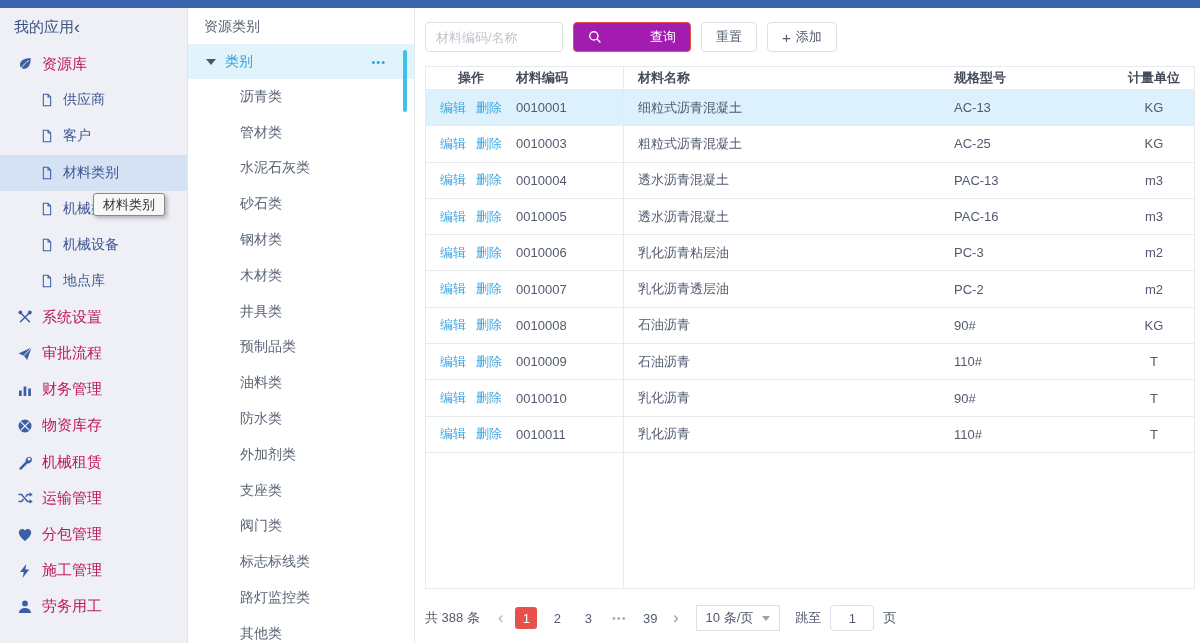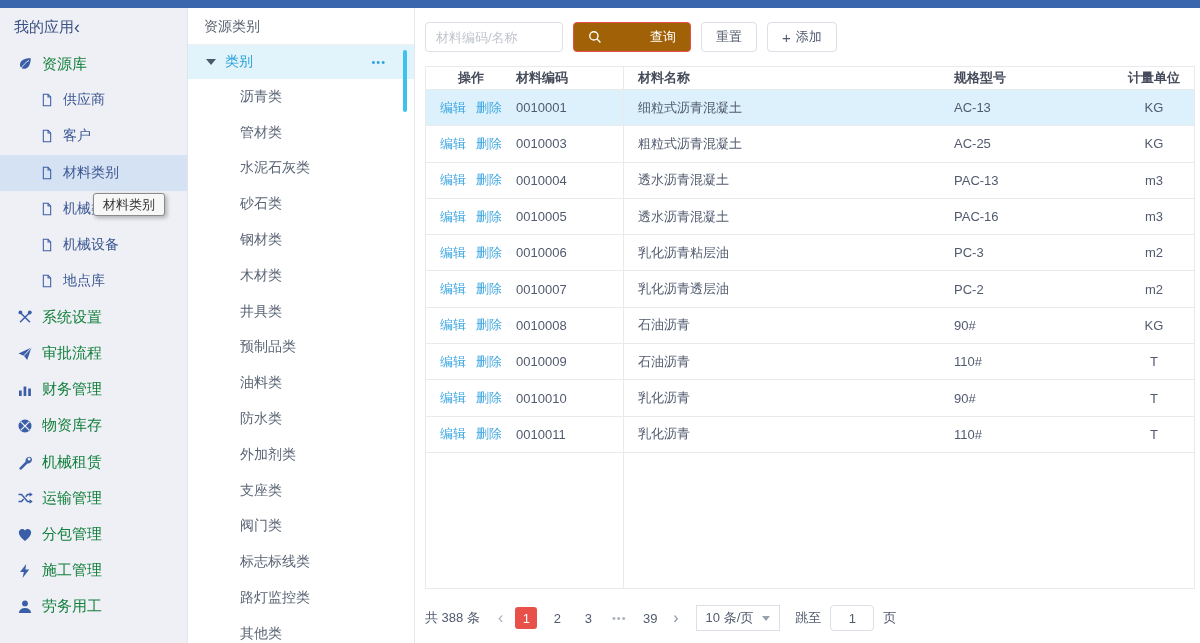--- a/index.html
+++ b/index.html
@@ -12,21 +12,21 @@
 
   
   .sidebar { position:absolute; left:0; top:8px; width:188px; height:635px;
              background:#eef0f5; border-right:1px solid #e0e4ec; }
   .sidebar-header { height:38px; display:flex; align-items:center;
                     padding:0 18px 0 14px; }
   .sidebar-title { font-size:15px; color:#3c5284; }
   .collapse { font-size:18px; color:#3c5284; cursor:pointer; line-height:1; }
   .menu { list-style:none; }
   .menu li { height:36.2px; display:flex; align-items:center; gap:9px; cursor:pointer; }
-  .menu li.lv1 { padding-left:17px; font-size:15px; color:#15803d; }
+  .menu li.lv1 { padding-left:17px; font-size:15px; color:#be185d; }
   .menu li.lv2 { padding-left:40px; font-size:14px; color:#3c5793; }
   .menu li.selected { background:#d5e2f3; }
   .ic { width:16px; height:16px; flex:0 0 16px; display:flex; align-items:center; }
   .menu li.lv2 .ic { width:14px; flex-basis:14px; }
   .ic svg { width:100%; height:100%; }
 
   
   .tooltip { position:absolute; left:93px; top:193px; height:23px; padding:0 9px;
              display:flex; align-items:center; background:#f7f7f7; border:1px solid #8a8a8a;
              border-radius:3px; box-shadow:2px 2px 4px rgba(0,0,0,.28);
@@ -53,21 +53,21 @@
   
   .main { position:absolute; left:421px; top:8px; width:779px; height:635px; background:#fff; }
   .toolbar { position:absolute; left:4px; top:14px; display:flex; gap:10px; align-items:center; }
   .search-input { width:138px; height:30px; border:1px solid #dcdfe6; border-radius:4px;
                   padding:0 10px; font-size:13px; color:#333; outline:none;
                   font-family:inherit; }
   .search-input::placeholder { color:#c0c4cc; }
   .btn { height:30px; border-radius:4px; font-size:13px; display:inline-flex;
          align-items:center; gap:5px; padding:0 14px; cursor:pointer;
          border:1px solid #dcdfe6; background:#fff; color:#515a6e; font-family:inherit; }
-  .btn-primary { background:#a16207; border-color:#e7514a; color:#fff;gap:48px; }
+  .btn-primary { background:#a21caf; border-color:#e7514a; color:#fff;gap:48px; }
   .plus-glyph { font-size:15px; line-height:1; color:#515a6e; }
 
   
   .table { position:absolute; left:4px; top:58px; width:770px; height:523px;
            border:1px solid #e8eaec; }
   .vline { position:absolute; left:197px; top:0; bottom:0; width:1px; background:#e8eaec; }
   .thead { height:23px; display:flex; align-items:center; border-bottom:1px solid #e8eaec;
            font-size:13px; font-weight:bold; color:#464c5b; }
   .trow { height:36.3px; display:flex; align-items:center; border-bottom:1px solid #e8eaec;
           font-size:13px; color:#515a6e; cursor:pointer; }

